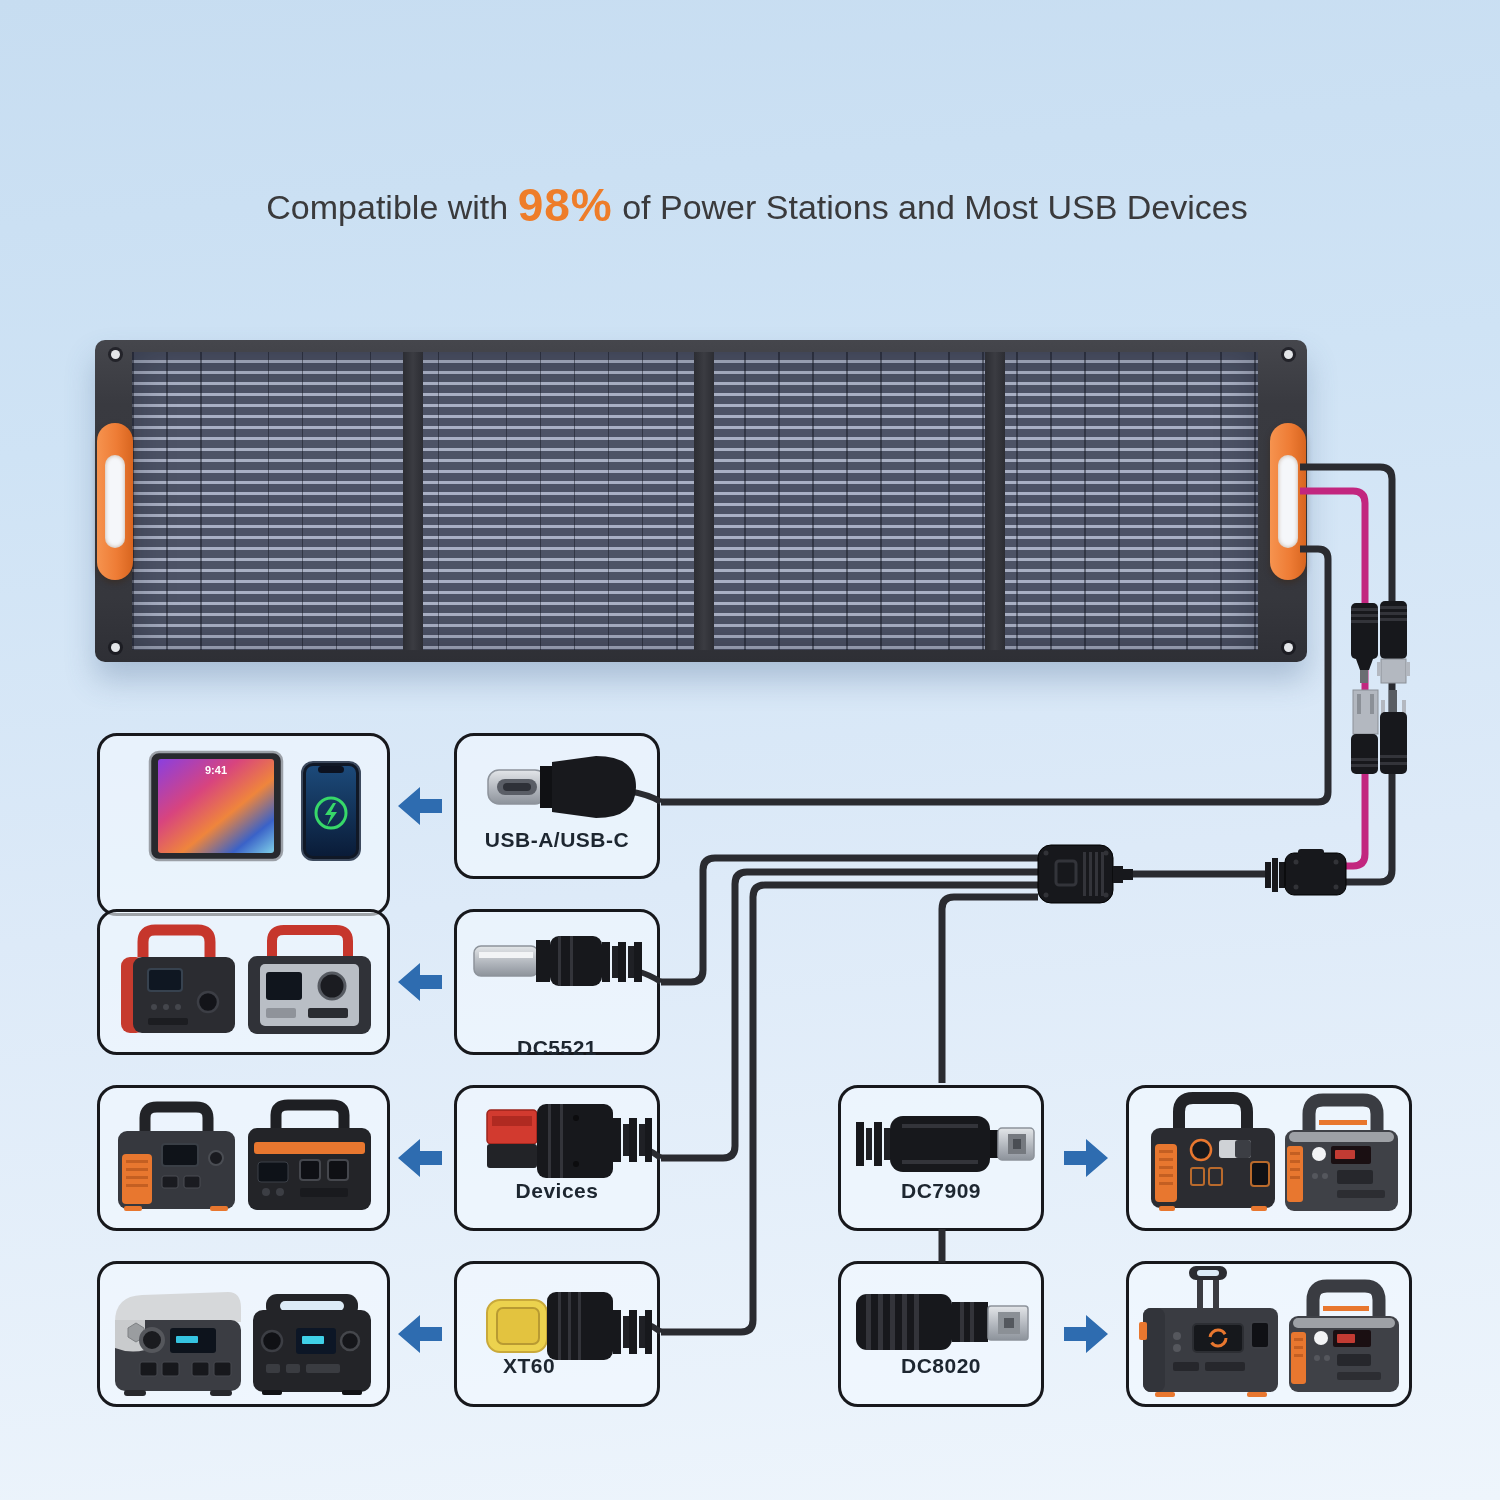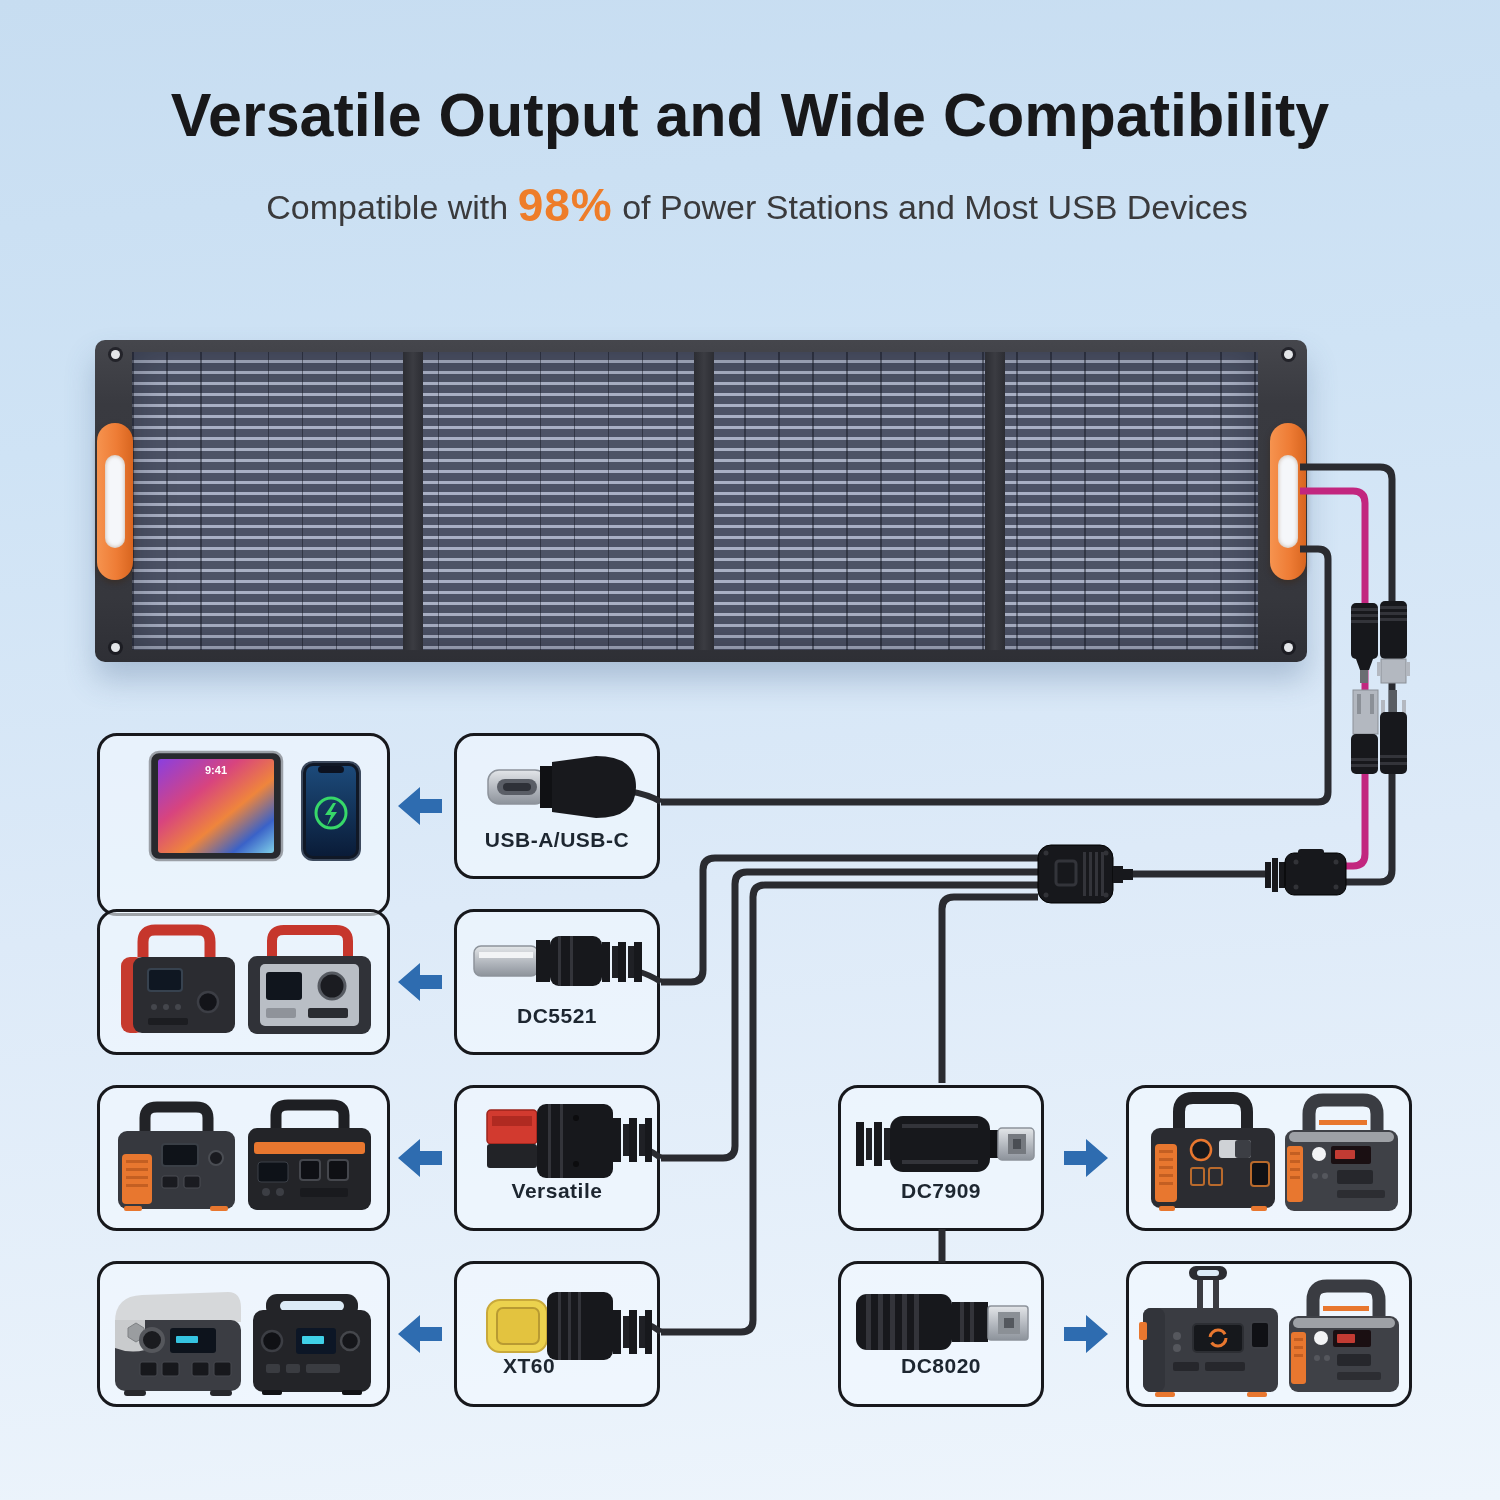--- a/index.html
+++ b/index.html
@@ -64,21 +64,20 @@
   .stub{stroke:var(--wire_dark); stroke-width:6; fill:none;}
   .arrow{fill:var(--arrow_blue);}
   .dk{fill:#17181c;} .dk2{fill:#1f2025;} .rib{fill:#33343a;}
   .slv{fill:url(#gSilver); stroke:#8d939b; stroke-width:1.5;}
 </style>
 </head>
 <body>
 
 <div id="stage">
 
-  <div class="abs" id="title">Versatile Output and Wide Compatibility</div>
   <div class="abs" id="subtitle">
     <span>Compatible with </span><span class="hl">98%</span><span> of Power Stations and Most USB Devices</span>
   </div>
 
   <div class="abs" id="panel">
     <div id="cells"></div>
     <div class="hinge" style="left:308px"></div>
     <div class="hinge" style="left:599px"></div>
     <div class="hinge" style="left:890px"></div>
     <div class="grommet" style="left:16px;  top:10px"></div>
@@ -301,22 +300,22 @@
         <rect x="208" y="70" width="18" height="9" rx="1" fill="#c23b33"></rect>
         <circle cx="188" cy="94" r="3" fill="#55575d"></circle>
           <circle cx="198" cy="94" r="3" fill="#55575d"></circle>
         <rect x="208" y="90" width="34" height="12" rx="2" fill="#26272c"></rect>
         <rect x="208" y="108" width="44" height="8" rx="2" fill="#2c2d32"></rect>
       </g>
     </svg>
   </div>
 
   <div class="clabel" style="left:557px; top:840px">USB-A/USB-C</div>
-  <div class="clabel" style="left:557px; top:1016px">DC5521</div>
-  <div class="clabel" style="left:557px; top:1191px">Versatile</div>
+  <div class="clabel" style="left:557px; top:1048px">DC5521</div>
+  <div class="clabel" style="left:557px; top:1191px">Devices</div>
   <div class="clabel" style="left:529px; top:1366px">XT60</div>
   <div class="clabel" style="left:941px; top:1191px">DC7909</div>
   <div class="clabel" style="left:941px; top:1366px">DC8020</div>
 
   <svg class="abs" id="overlay" width="1500" height="1500" viewBox="0 0 1500 1500">
 
     <path class="wire" d="M1300 549 L1318 549 Q1328 549 1328 559 L1328 792 Q1328 802 1318 802 L661 802"></path>
     <path class="wire" d="M1300 467 L1380 467 Q1392 467 1392 479 L1392 870 Q1392 882 1380 882 L1346 882"></path>
     <path class="wirem" d="M1300 491 L1353 491 Q1365 491 1365 503 L1365 854 Q1365 866 1353 866 L1346 866"></path>
     <path class="wire" d="M1265 874 L1132 874"></path>

